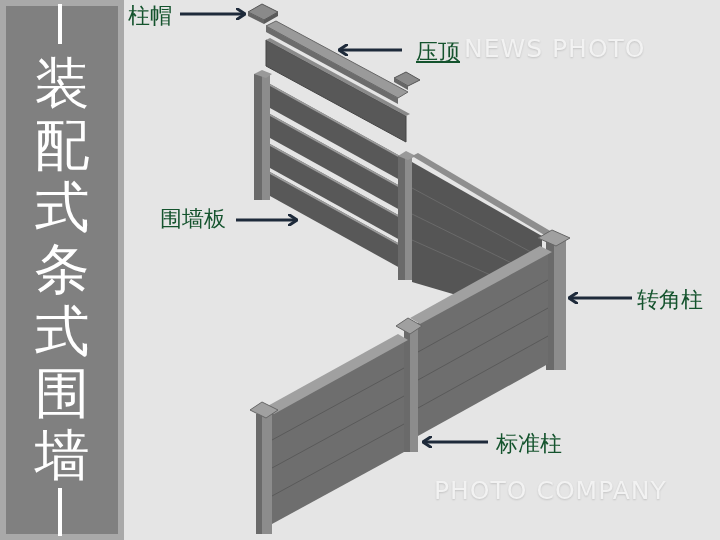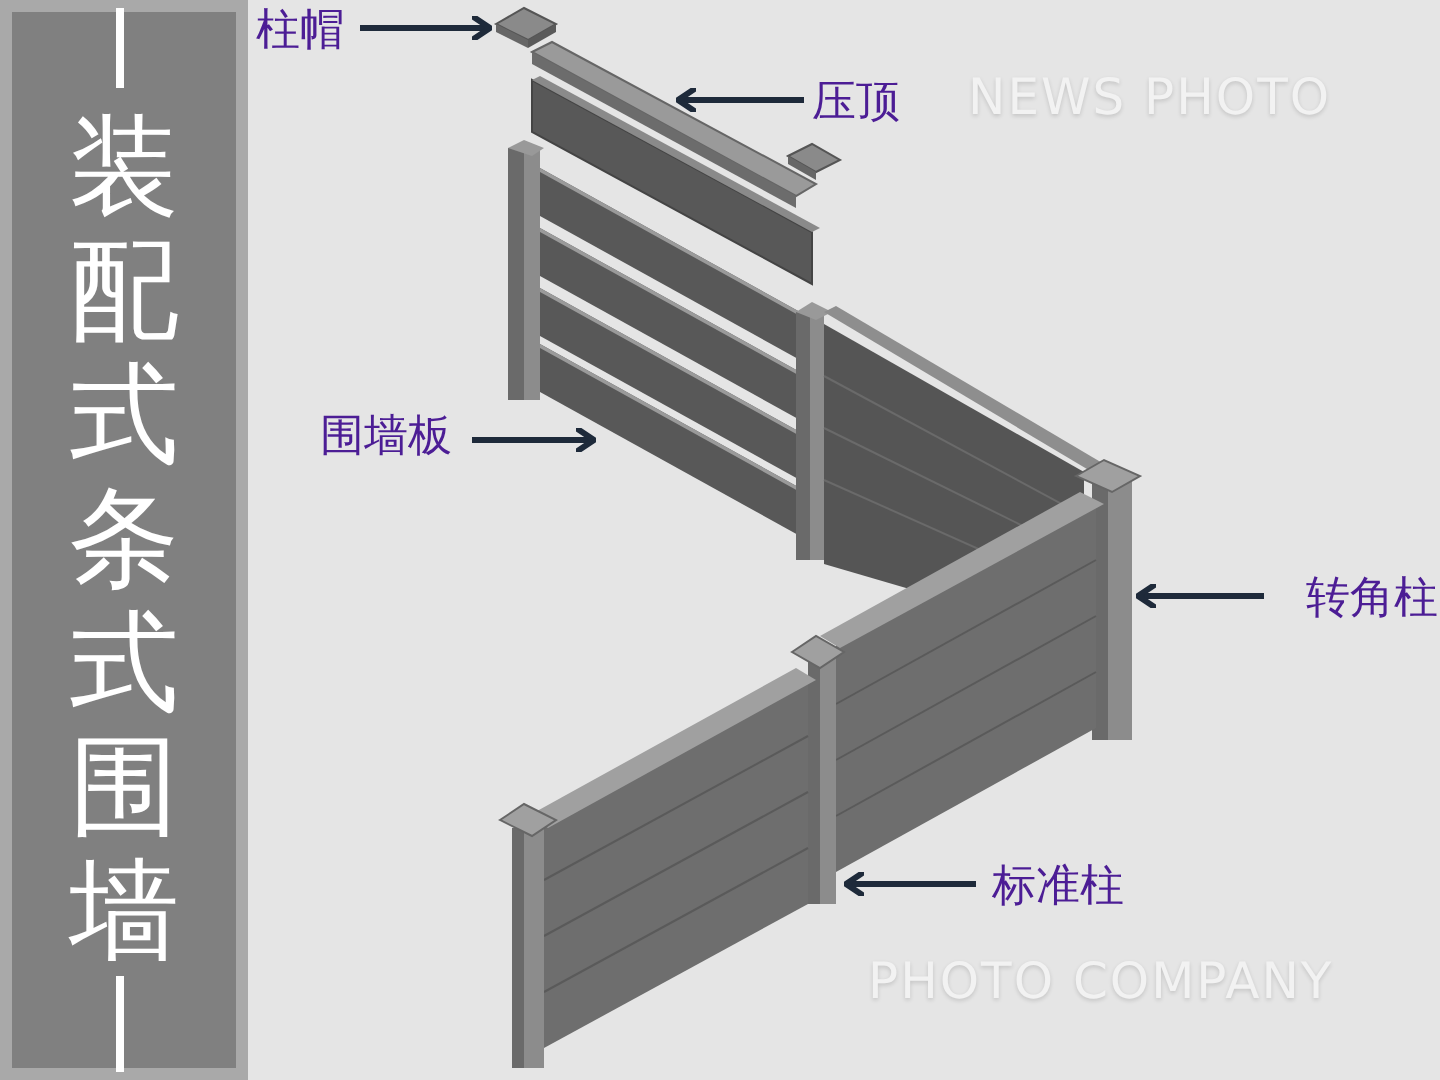--- a/index.html
+++ b/index.html
@@ -4,21 +4,21 @@
 <style>
   html, body { margin:0; padding:0; }
   body { width:720px; height:540px; overflow:hidden; background:#e4e4e4; font-family:"DejaVu Sans", sans-serif; position:relative; }
   .sidebar { position:absolute; left:0; top:0; width:124px; height:540px; background:#a9a9a9; }
   .sidebar-inner { position:absolute; left:6px; top:6px; width:112px; height:528px; background:#808080; }
   .vline { position:absolute; left:58px; width:4px; background:#ffffff; }
   .vline.top { top:4px; height:40px; }
   .vline.bottom { top:488px; height:48px; }
   .title-vert { position:absolute; left:0; top:52px; width:124px; text-align:center; color:#ffffff; font-size:55px; line-height:62px; font-weight:normal; }
   .title-vert span { display:block; }
-  .label { position:absolute; color:#4c1d95; font-size:22px; line-height:24px; }
+  .label { position:absolute; color:#14532d; font-size:22px; line-height:24px; }
   .wm { position:absolute; color:#f2f2f2; font-size:25px; letter-spacing:1px; text-shadow:0 1px 2px rgba(0,0,0,0.15); font-family:"DejaVu Sans", sans-serif; font-weight:normal; }
   svg { position:absolute; left:0; top:0; }
 </style>
 </head>
 <body>
 
 <div class="sidebar">
   <div class="sidebar-inner"></div>
   <div class="vline top"></div>
   <div class="title-vert">
@@ -126,19 +126,19 @@
   </g>
 
   <line x1="180" y1="14" x2="244" y2="14" stroke="#1e2a3a" stroke-width="3" marker-end="url(#arr)"></line>
   <line x1="402" y1="50" x2="340" y2="50" stroke="#1e2a3a" stroke-width="3" marker-end="url(#arr)"></line>
   <line x1="236" y1="220" x2="296" y2="220" stroke="#1e2a3a" stroke-width="3" marker-end="url(#arr)"></line>
   <line x1="632" y1="298" x2="570" y2="298" stroke="#1e2a3a" stroke-width="3" marker-end="url(#arr)"></line>
   <line x1="488" y1="442" x2="424" y2="442" stroke="#1e2a3a" stroke-width="3" marker-end="url(#arr)"></line>
 </svg>
 
 <div class="label" style="left:128px;top:4px;">柱帽</div>
-<div class="label" style="left:406px;top:40px;">压顶</div>
+<div class="label" style="left:416px;top:40px;text-decoration:underline;">压顶</div>
 <div class="label" style="left:160px;top:207px;">围墙板</div>
-<div class="label" style="left:637px;top:288px;margin-left:16px;">转角柱</div>
+<div class="label" style="left:637px;top:288px;">转角柱</div>
 <div class="label" style="left:496px;top:432px;">标准柱</div>
 
-<div class="wm" style="left:464px;top:34px;margin-left:20px;">NEWS PHOTO</div>
+<div class="wm" style="left:464px;top:34px;">NEWS PHOTO</div>
 <div class="wm" style="left:434px;top:476px;">PHOTO COMPANY</div>
 
 </body></html>

